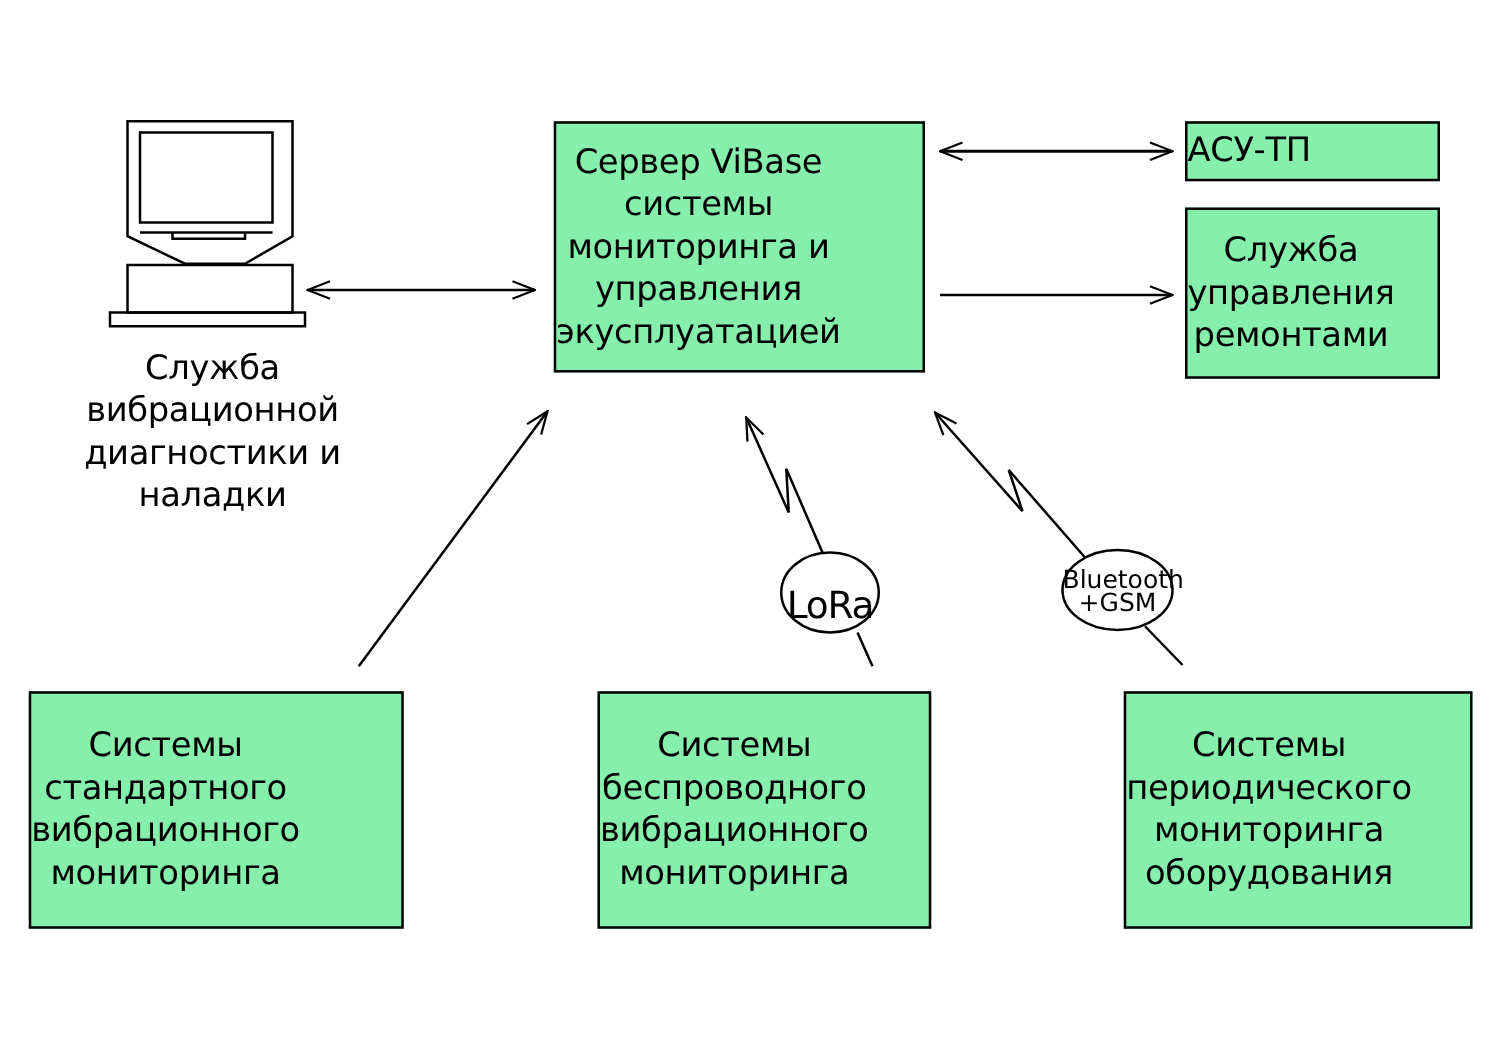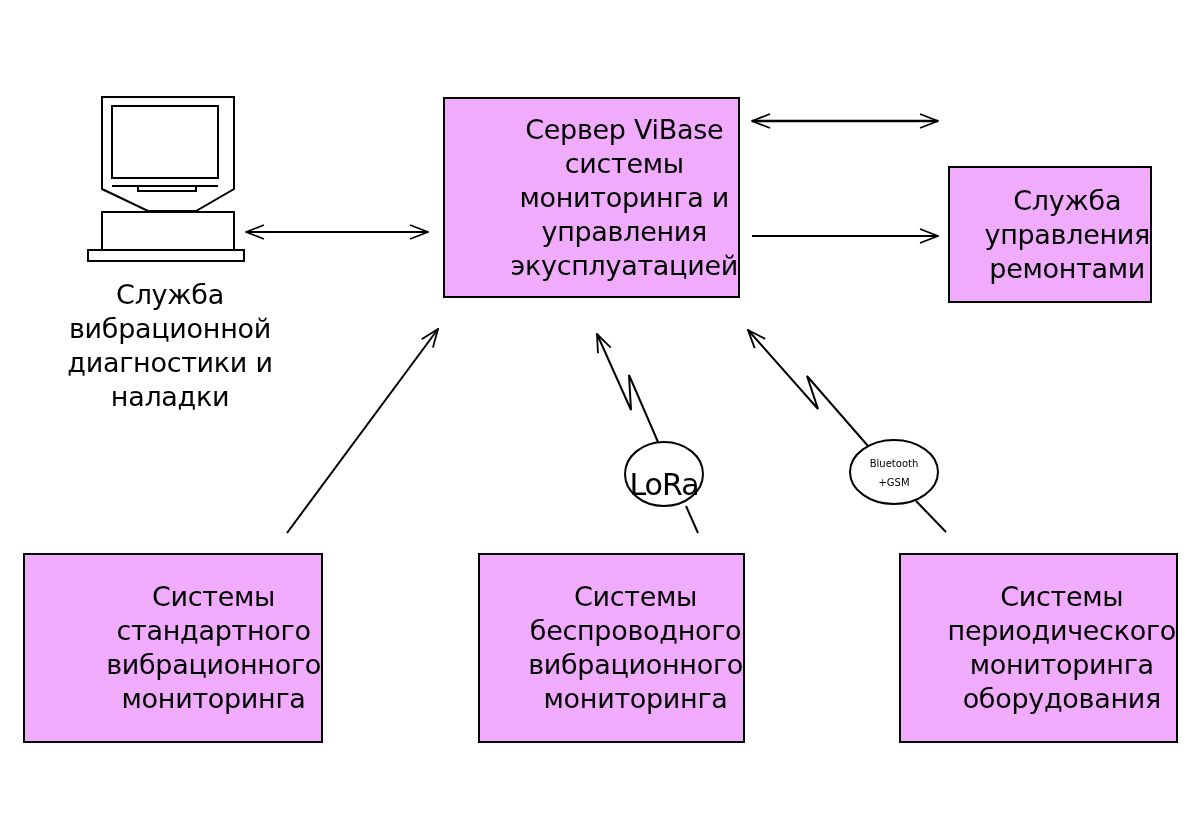--- a/index.html
+++ b/index.html
@@ -1,20 +1,20 @@
 <!DOCTYPE html>
 <html><head>
   <meta charset="utf-8">
   <style>
     html, body { margin: 0; padding: 0; background: #ffffff; }
     body { width: 1199px; height: 836px; position: relative; overflow: hidden;
            font-family: "DejaVu Sans", sans-serif; color: #000; }
     #diagram { position: absolute; left: 0; top: 0; width: 1199px; height: 836px; }
-    .box { position: absolute; border: 2px solid #000; background: #f0abfc; box-sizing: border-box;
-           display: flex; align-items: center; justify-content: flex-end; text-align: center; }
+    .box { position: absolute; border: 2px solid #000; background: #86efac; box-sizing: border-box;
+           display: flex; align-items: center; justify-content: flex-start; text-align: center; }
     .box-text { font-size: 27px; line-height: 34px; letter-spacing: -0.3px; white-space: pre-line; }
     .label { position: absolute; text-align: center; font-size: 27px; line-height: 34px;
              letter-spacing: -0.3px; white-space: pre-line; }
     .ellipse-text { position: absolute; text-align: center; white-space: pre-line; }
   </style>
 </head>
 <body>
 
 <div id="diagram">
 
@@ -52,31 +52,34 @@
       <polyline points="946,532 916,501" fill="none" stroke="#000" stroke-width="2"></polyline>
       <polyline points="868,446 807,376 818,409 748,330" fill="none" stroke="#000" stroke-width="2" marker-end="url(#arrowOpen)"></polyline>
     </g>
 
     <ellipse cx="664" cy="474" rx="39" ry="32" fill="#fff" stroke="#000" stroke-width="2"></ellipse>
 
     <ellipse cx="894" cy="472" rx="44" ry="32" fill="#fff" stroke="#000" stroke-width="2"></ellipse>
   </svg>
 
   <div class="ellipse-text" style="left:625px;top:455px;width:78px;font-size:30px;line-height:36px;letter-spacing:-1px;margin-top:12px;">LoRa</div>
-  <div class="ellipse-text" style="left:850px;top:454px;width:88px;font-size:10px;line-height:19px;">Bluetooth
+  <div class="ellipse-text" style="left:850px;top:454px;width:88px;font-size:20px;line-height:19px;">Bluetooth
 +GSM</div>
 
   <div class="box" style="left:443px;top:97px;width:297px;height:201px;">
     <div class="box-text">Сервер ViBase
 системы
 мониторинга и
 управления
 экусплуатацией</div>
   </div>
 
+  <div class="box" style="left:948px;top:97px;width:204px;height:48px;">
+    <div class="box-text">АСУ-ТП</div>
+  </div>
 
   <div class="box" style="left:948px;top:166px;width:204px;height:137px;">
     <div class="box-text">Служба
 управления
 ремонтами</div>
   </div>
 
   <div class="label" style="left:40px;top:278px;width:260px;">Служба
 вибрационной
 диагностики и

